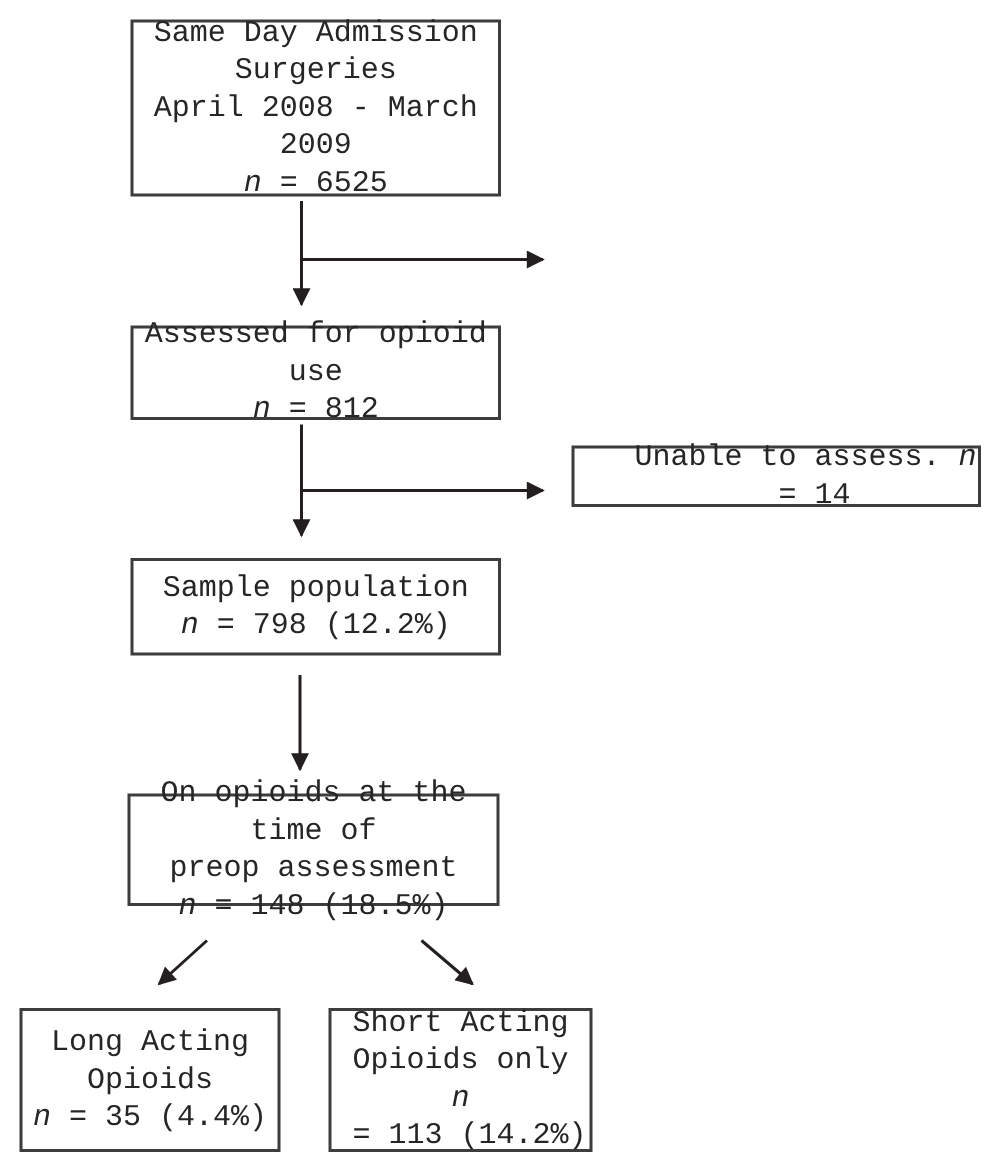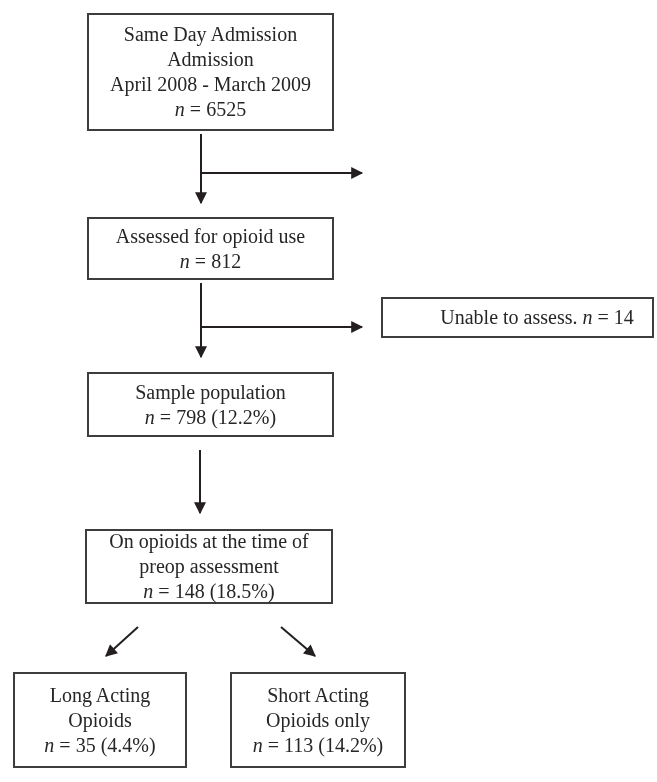--- a/index.html
+++ b/index.html
@@ -5,21 +5,21 @@
   html, body {
     margin: 0;
     padding: 0;
     background: #ffffff;
   }
   .canvas {
     position: relative;
     width: 657px;
     height: 782px;
     background: #ffffff;
-    font-family: Liberation Serif, serif;
+    font-family: Liberation Mono, monospace;
     color: #262626;
     overflow: hidden;
   }
   .box {
     position: absolute;
     box-sizing: border-box;
     border: 2px solid #3d3d3d;
     background: #ffffff;
     display: flex;
     flex-direction: column;
@@ -44,21 +44,21 @@
     pointer-events: none;
   }
   
   .b-surgeries   { left: 87px;  top: 13px;  width: 247px; height: 118px; }
   .b-random      { left: 378px; top: 141px; width: 275px; height: 66px; }
   .b-assessed    { left: 87px;  top: 217px; width: 247px; height: 63px; }
   .b-unable      { left: 381px; top: 297px; width: 273px; height: 41px; padding-left: 39px; }
   .b-sample      { left: 87px;  top: 372px; width: 247px; height: 65px; align-items: flex-end; }
   .b-onopioids   { left: 85px;  top: 529px; width: 248px; height: 75px; }
   .b-long        { left: 13px;  top: 672px; width: 174px; height: 96px; }
-  .b-short       { left: 230px; top: 672px; width: 176px; height: 96px; }
+  .b-short       { left: 219px; top: 672px; width: 176px; height: 96px; }
 </style>
 </head>
 <body>
 
 <div class="canvas">
 
   <svg class="arrows" width="657" height="782" viewBox="0 0 657 782">
     <defs>
       <marker id="ah" viewBox="0 0 10 10" refX="9" refY="5" markerWidth="13" markerHeight="12" markerUnits="userSpaceOnUse" orient="auto">
         <path d="M0,0 L10,5 L0,10 Z" fill="#231f20"></path>
@@ -68,21 +68,21 @@
     <line x1="201" y1="173" x2="362" y2="173" stroke="#231f20" stroke-width="2" marker-end="url(#ah)"></line>
     <line x1="201" y1="283" x2="201" y2="357" stroke="#231f20" stroke-width="2" marker-end="url(#ah)"></line>
     <line x1="201" y1="327" x2="362" y2="327" stroke="#231f20" stroke-width="2" marker-end="url(#ah)"></line>
     <line x1="200" y1="450" x2="200" y2="513" stroke="#231f20" stroke-width="2" marker-end="url(#ah)"></line>
     <line x1="138" y1="627" x2="106" y2="656" stroke="#231f20" stroke-width="2" marker-end="url(#ah)"></line>
     <line x1="281" y1="627" x2="315" y2="656" stroke="#231f20" stroke-width="2" marker-end="url(#ah)"></line>
   </svg>
 
   <div class="box b-surgeries">
     <div class="line">Same Day Admission</div>
-    <div class="line">Admission</div>
+    <div class="line">Surgeries</div>
     <div class="line">April 2008 - March 2009</div>
     <div class="line"><span class="stat-var">n</span><span class="val"> = 6525</span></div>
   </div>
 
 
   <div class="box b-assessed">
     <div class="line">Assessed for opioid use</div>
     <div class="line"><span class="stat-var">n</span><span class="val"> = 812</span></div>
   </div>
 

